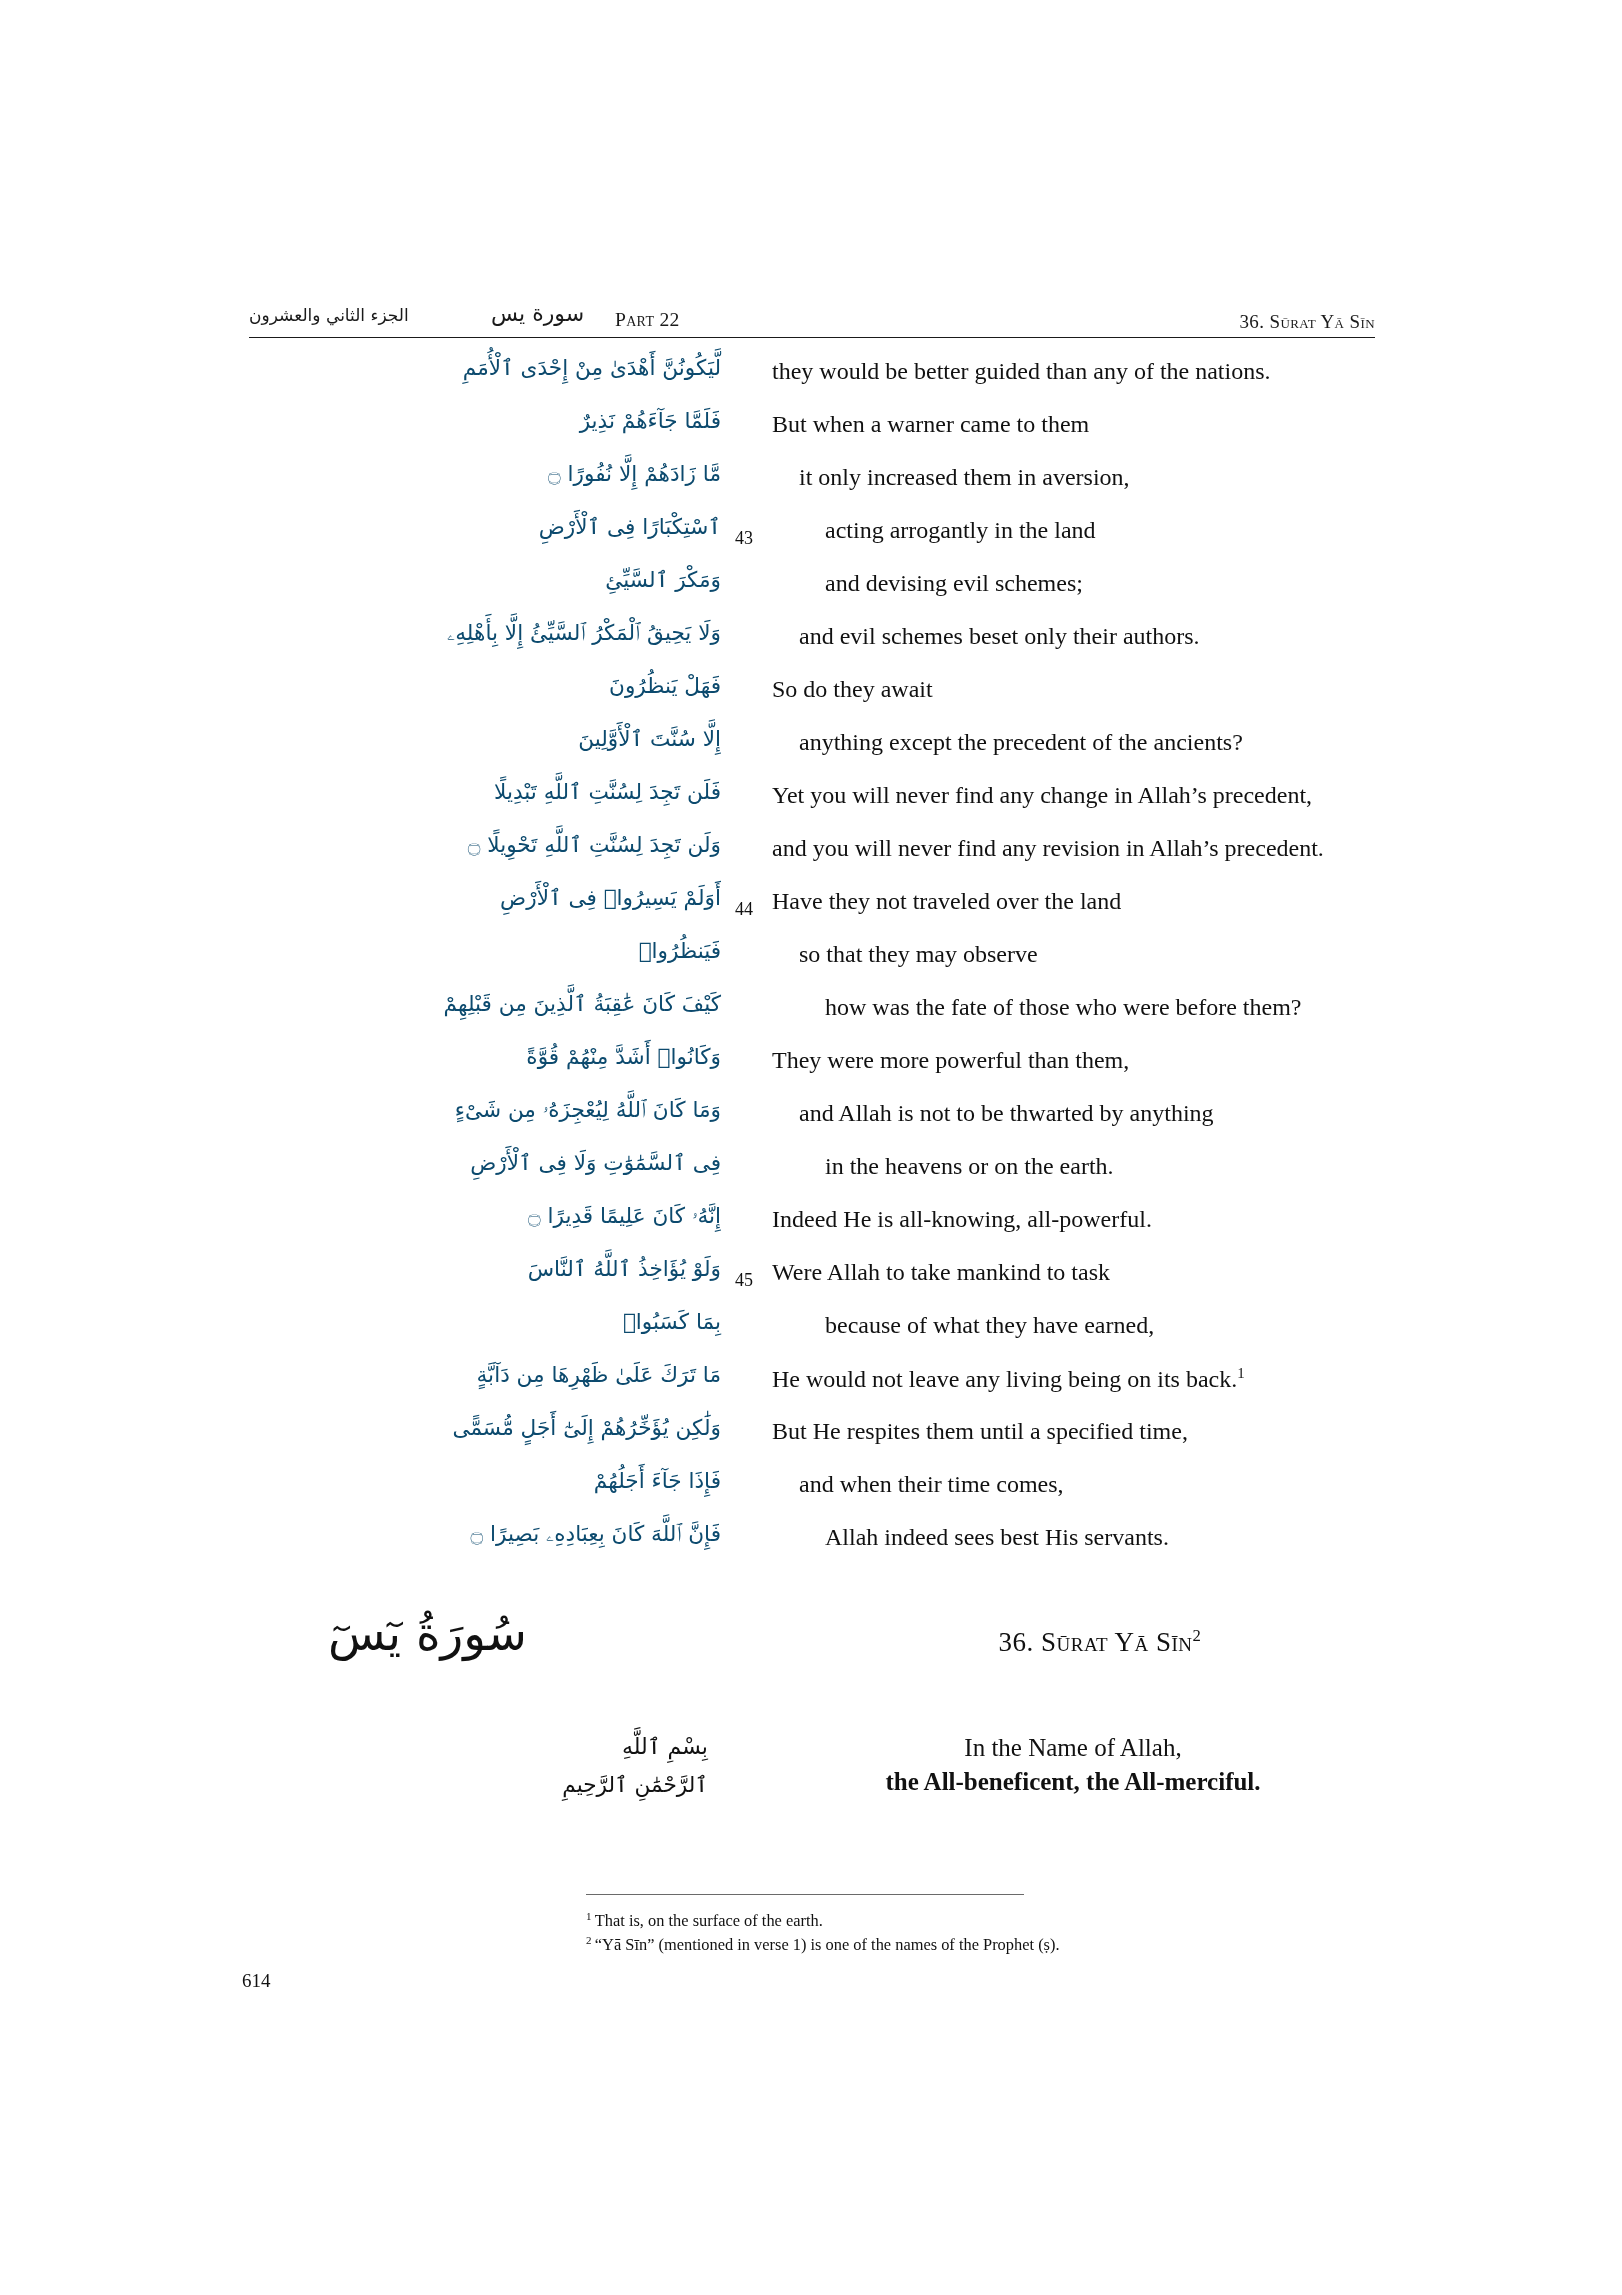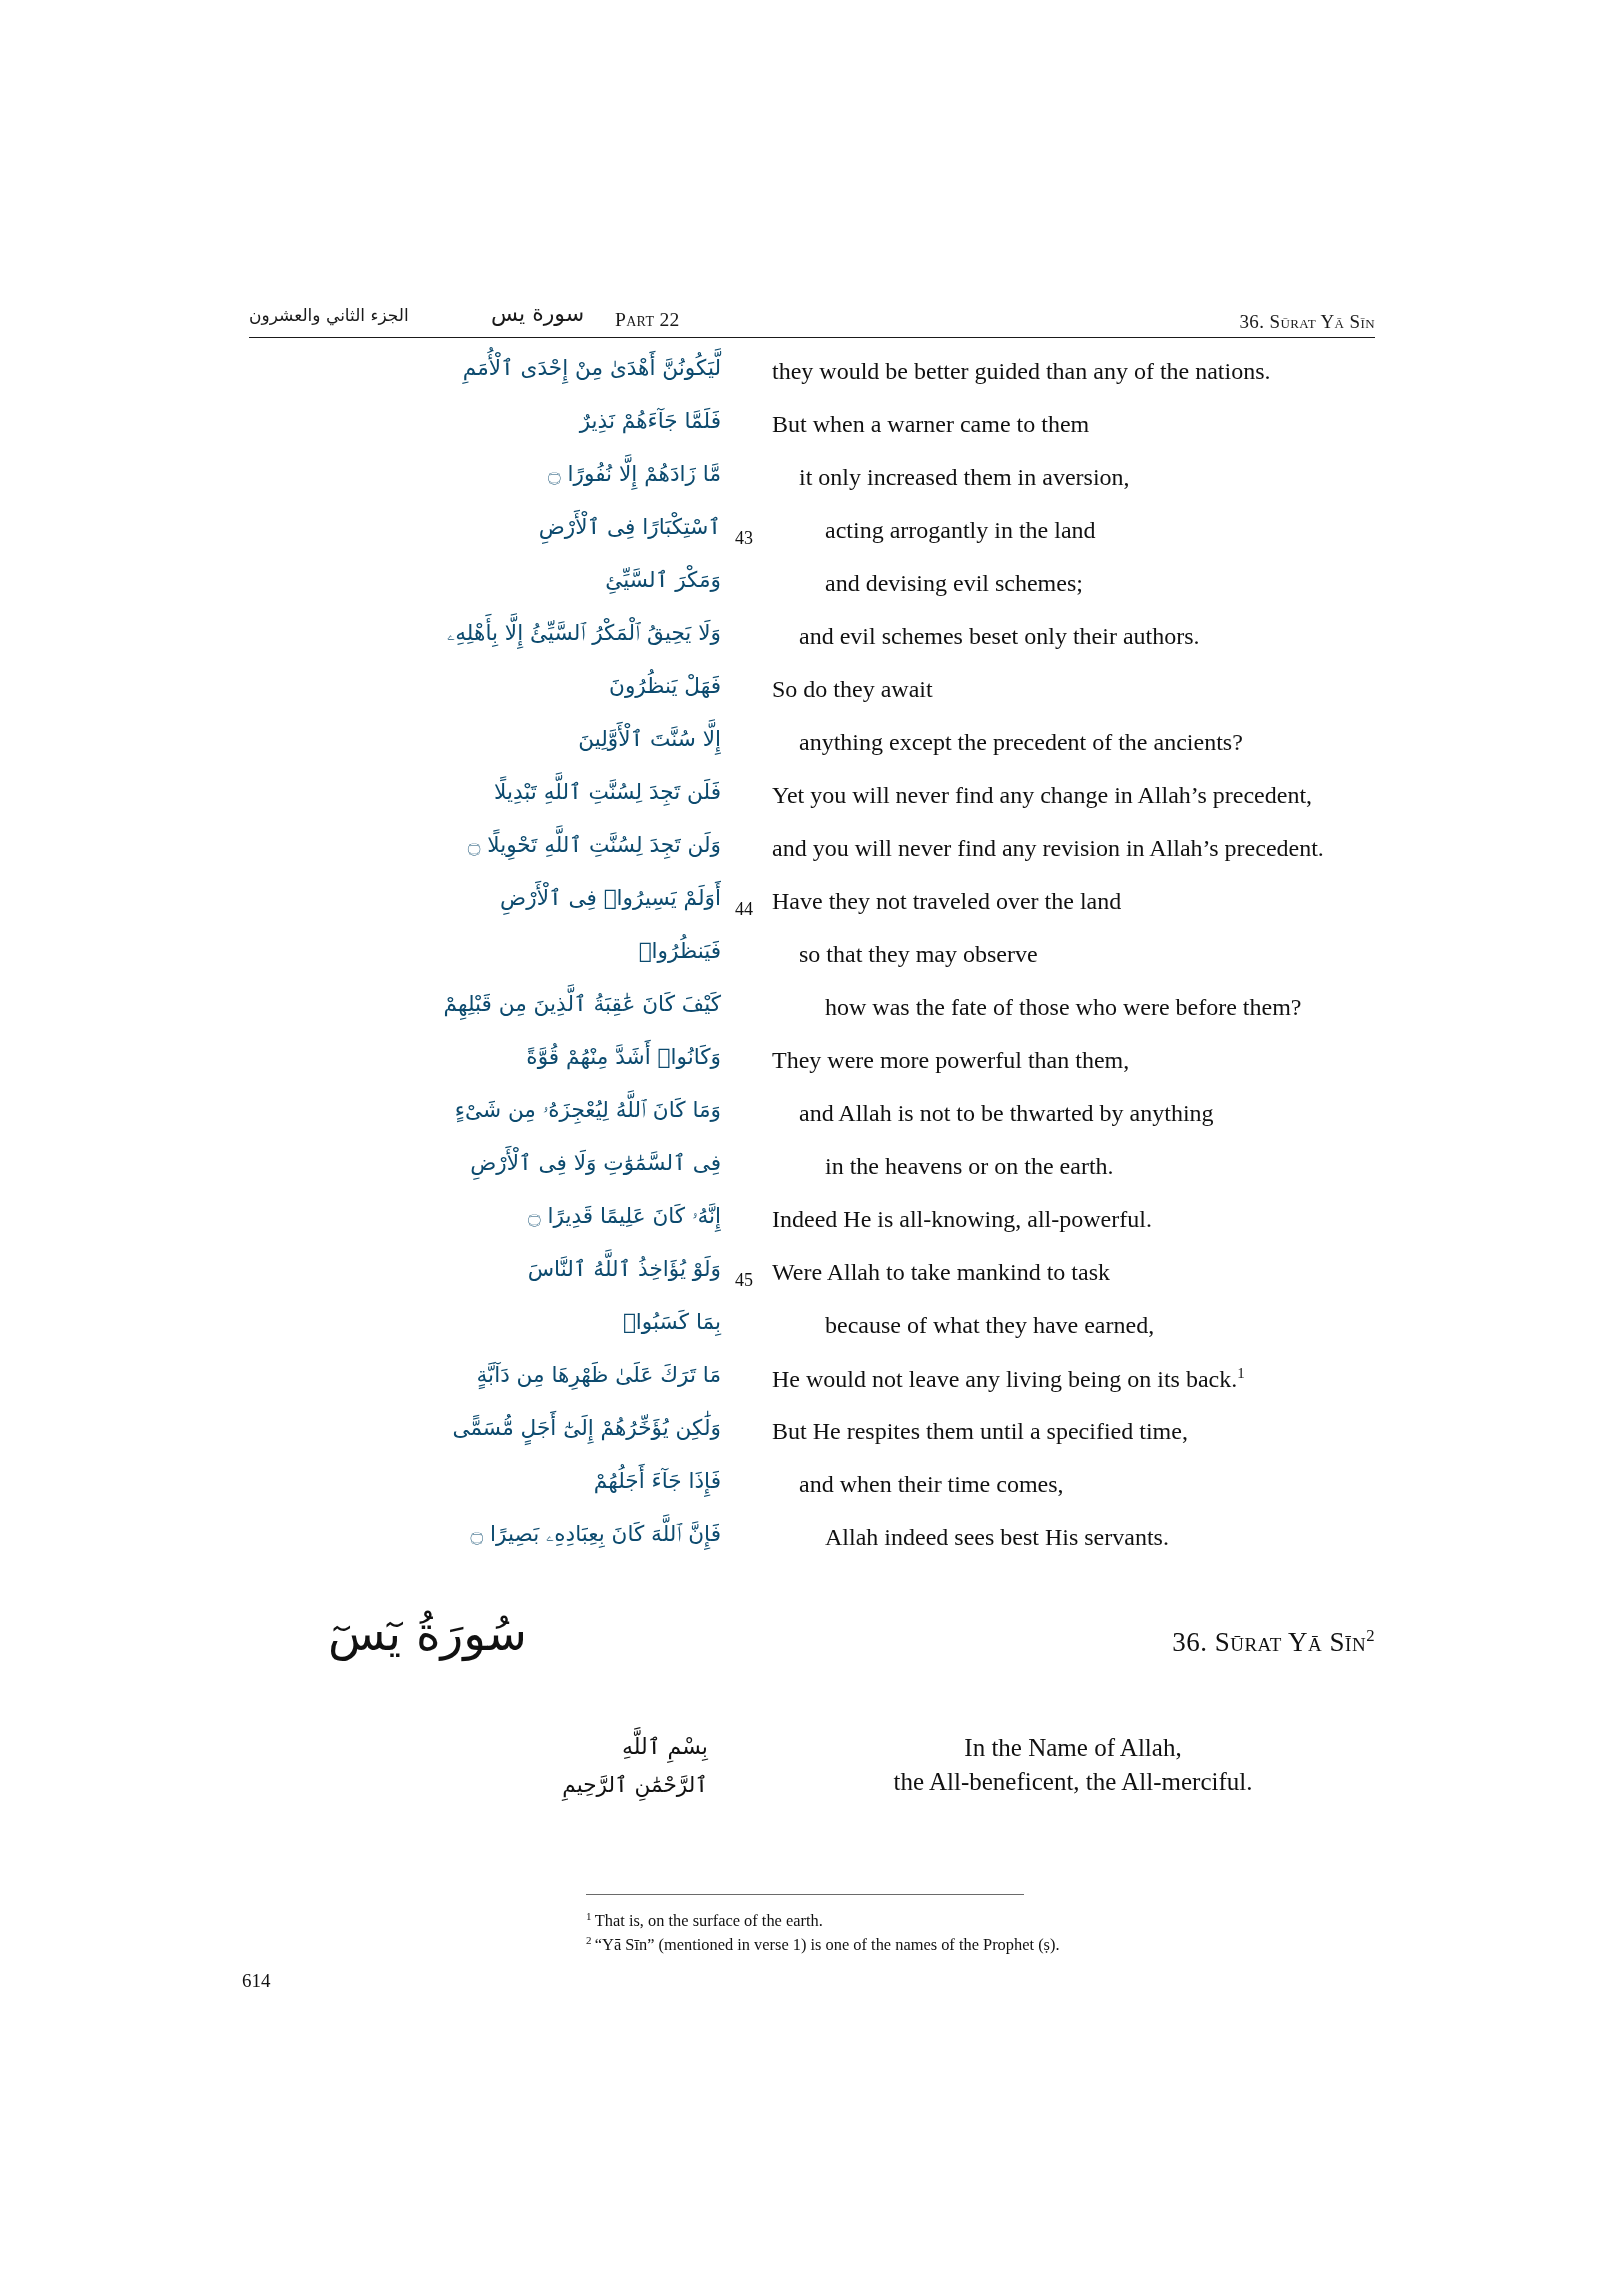--- a/index.html
+++ b/index.html
@@ -139,21 +139,21 @@
     font-family: "DejaVu Sans", sans-serif;
     font-size: 47px;
     direction: rtl;
     color: #111;
   }
   .sura-en {
     position: absolute;
     left: 576px;
     top: 19.6px;
     width: 550px;
-    text-align: right;
+    text-align: center;
     font-size: 27px;
     font-variant: small-caps;
     letter-spacing: 0.5px;
     color: #111;
     font-family: Liberation Serif, serif;
   }
   .sup { font-size: 0.62em; vertical-align: super; }
 
   .basmala {
     position: absolute;
@@ -193,20 +193,21 @@
     color: #111;
   }
   .basmala-en2 {
     position: absolute;
     left: 497px;
     top: 34px;
     width: 654px;
     text-align: center;
     font-size: 25px;
     color: #111;
+    font-weight: bold;
   }
 
   
   .fn-rule {
     position: absolute;
     left: 586px;
     top: 1894px;
     width: 438px;
     height: 0.7px;
     background: #6a6a6a;

